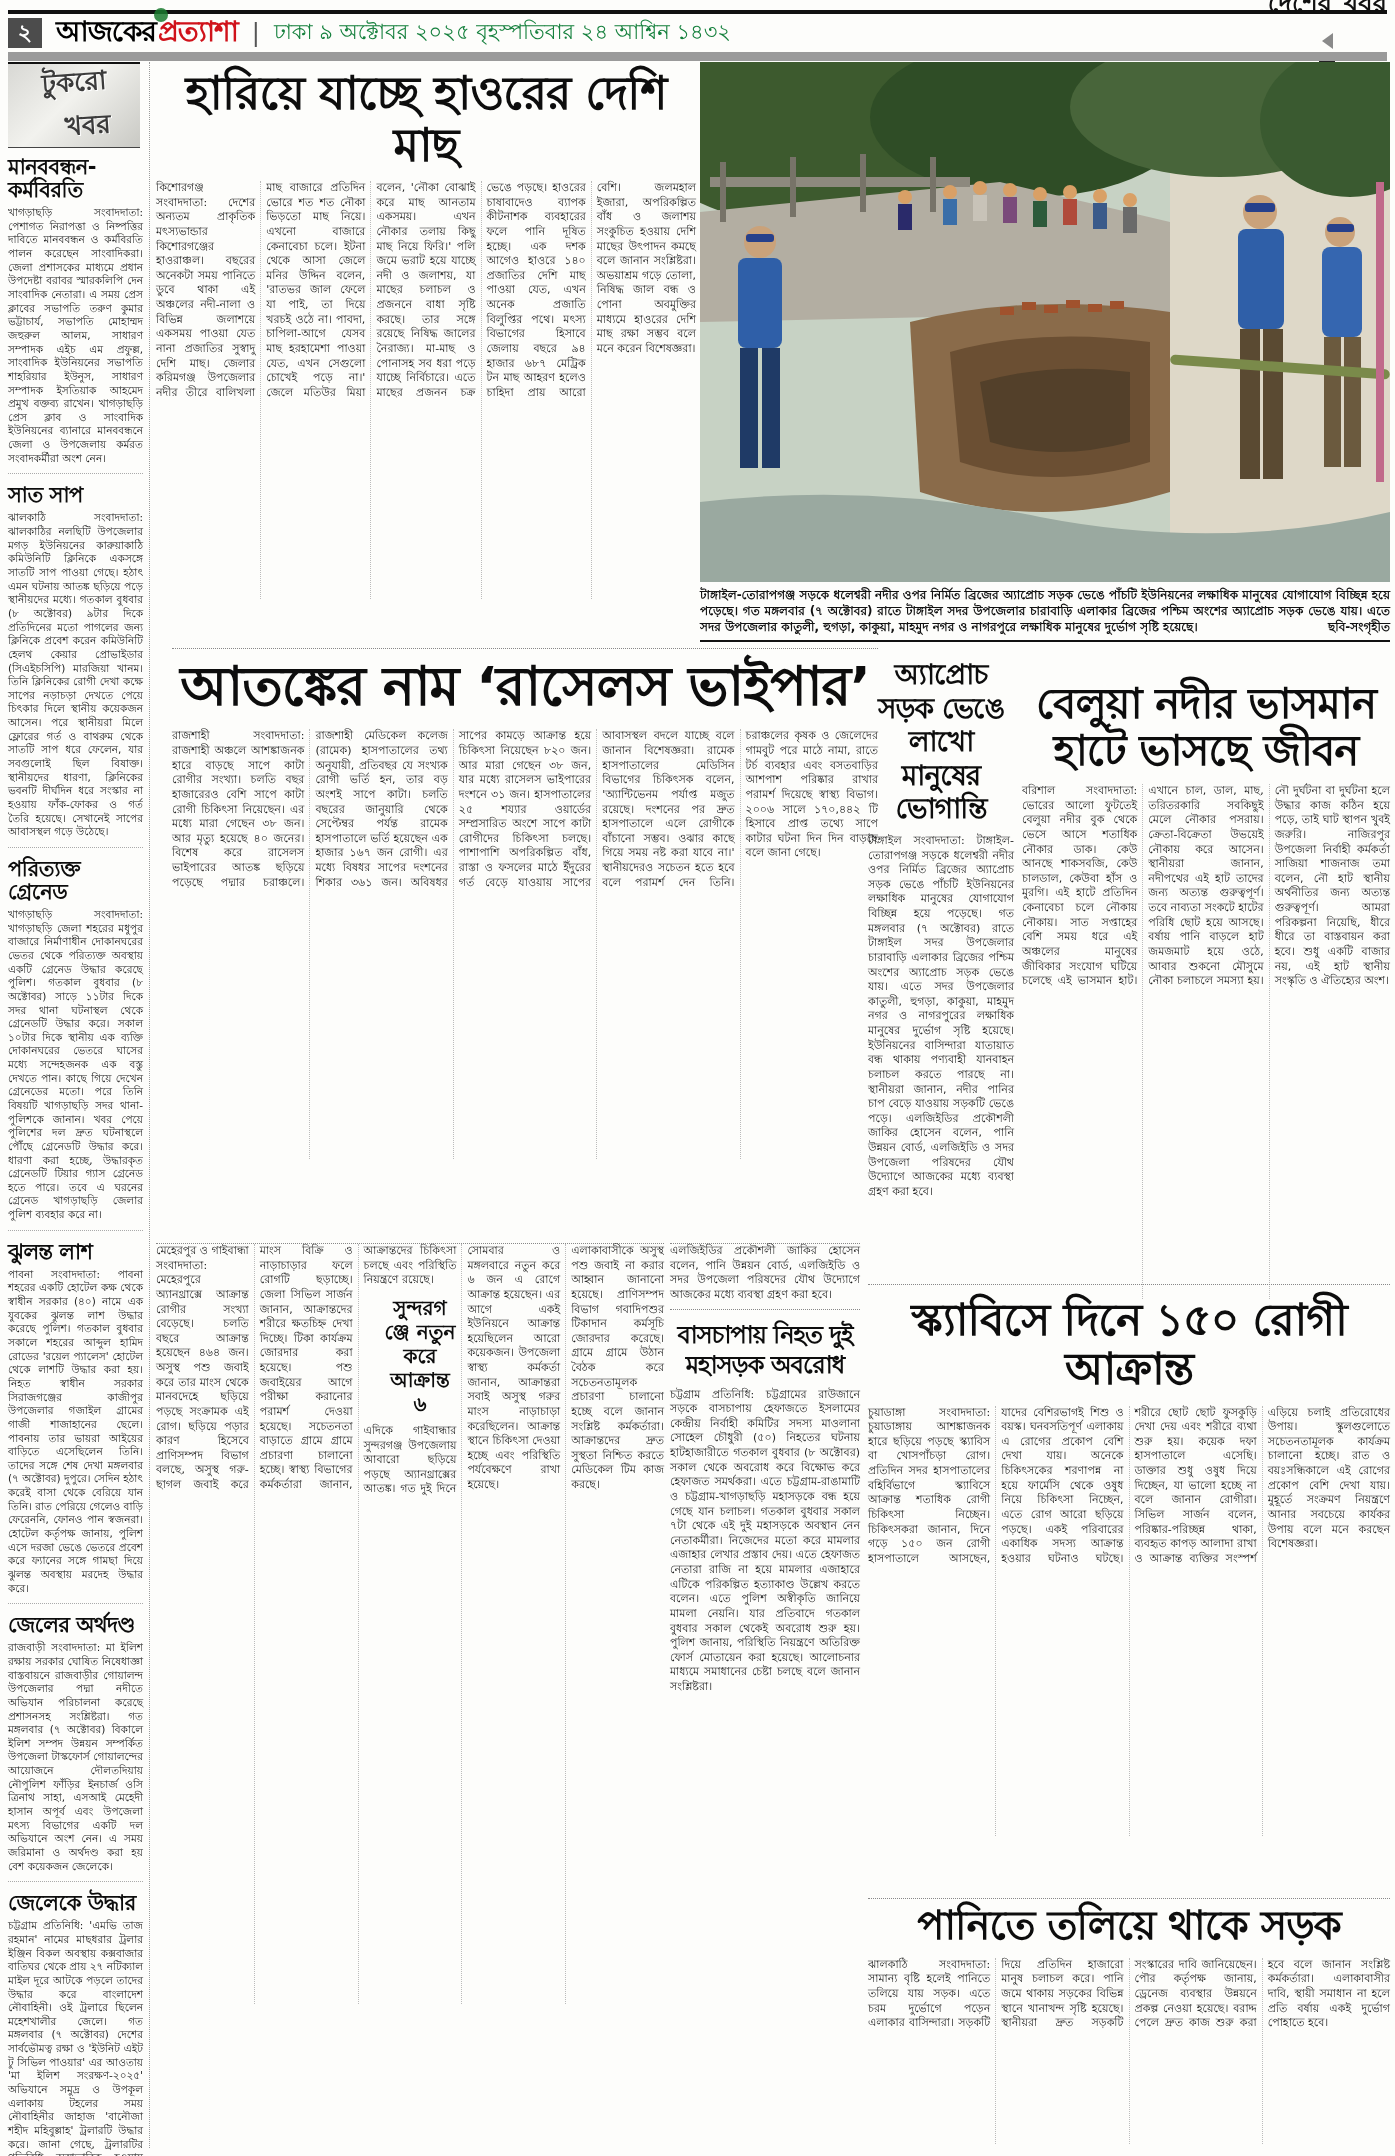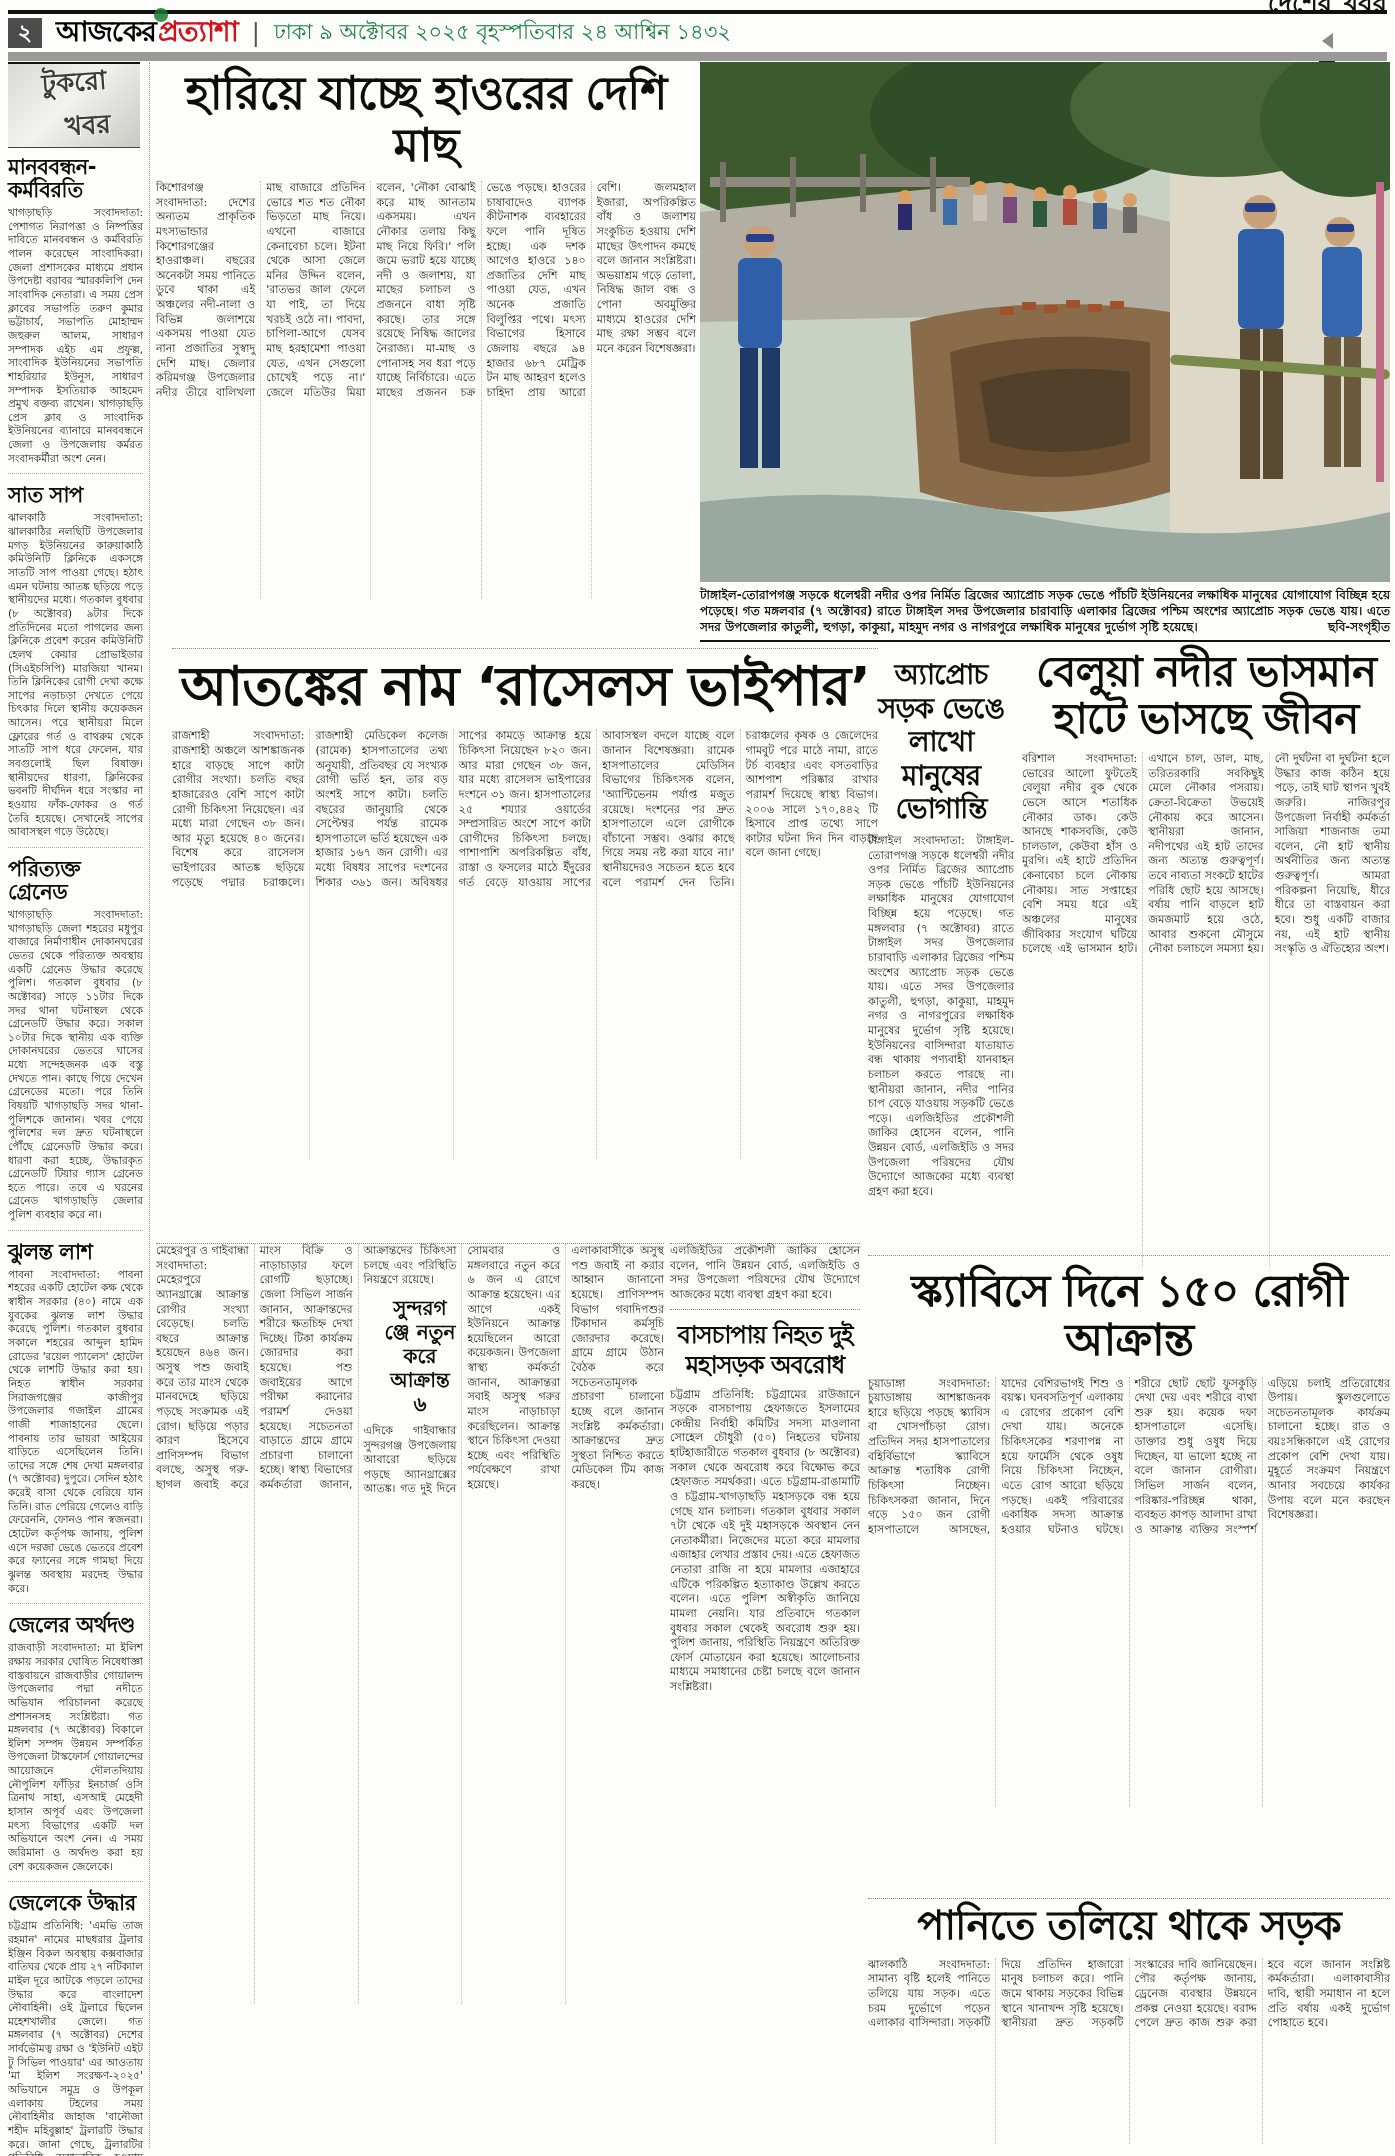--- a/index.html
+++ b/index.html
@@ -57,24 +57,24 @@
   .photo-block { left:700px; top:62px; width:690px; height:586px; }
   .photo-frame { width:690px; height:520px; background:#cfd8d0; overflow:hidden; }
   .caption { font-size:12px; line-height:1.35; font-weight:bold; color:#111; text-align:justify;
              padding-top:5px; border-bottom:2px solid #111; padding-bottom:4px; }
   .credit { float:right; font-weight:bold; }
 
   
   .art-haor   { left:156px; top:62px;  width:540px; height:583px; }
   .art-viper  { left:172px; top:648px; width:706px; height:595px; border-top:1px dotted #888; }
   .art-appr   { left:868px; top:652px; width:146px; height:633px; }
-  .art-beluya { left:1022px; top:644px; width:368px; height:633px; }
+  .art-beluya { left:1022px; top:676px; width:368px; height:633px; }
   .art-anthrax{ left:156px; top:1243px; width:508px; height:905px; border-top:1px dotted #888; }
   .art-bus    { left:670px; top:1243px; width:190px; height:905px; border-top:1px dotted #888; }
-  .art-scab   { left:868px; top:1255px; width:522px; height:612px; border-top:1px dotted #888; }
+  .art-scab   { left:868px; top:1284px; width:522px; height:612px; border-top:1px dotted #888; }
   .art-flood  { left:868px; top:1898px; width:522px; height:250px; }
 
   .hl-haor   { font-size:46px; padding:6px 0 10px 0; }
   .hl-viper  { font-size:54px; padding:8px 0 12px 0; }
   .hl-beluya { font-size:42px; padding:4px 0 10px 0; }
   .hl-appr   { font-size:28px; padding:6px 0 8px 0; line-height:1.2; }
   .hl-anthrax{ font-size:42px; padding:8px 0 12px 0; }
   .hl-scab   { font-size:44px; padding:10px 0 12px 0; }
   .hl-flood  { font-size:40px; padding:4px 0 10px 0; }
   .hl-bus    { font-size:24px; padding:6px 0 8px 0; line-height:1.25; }

